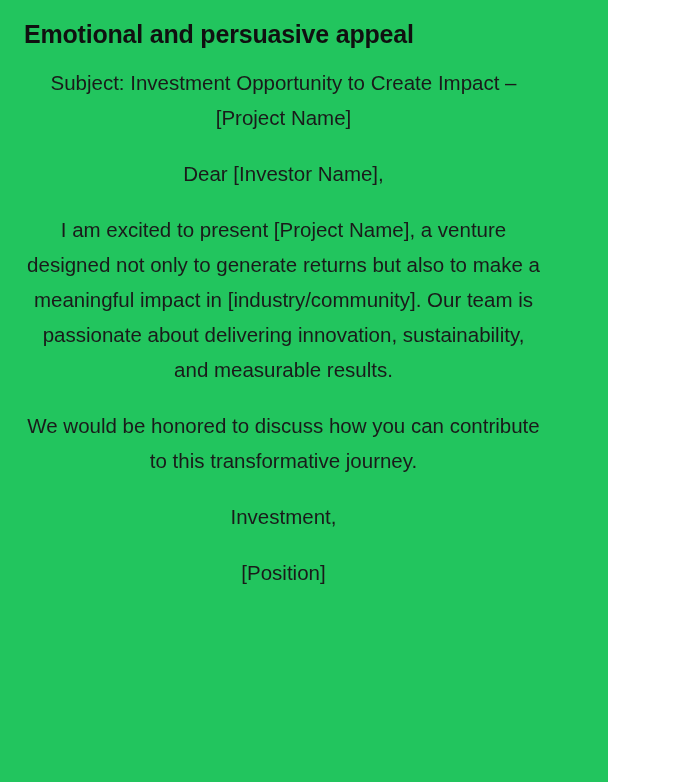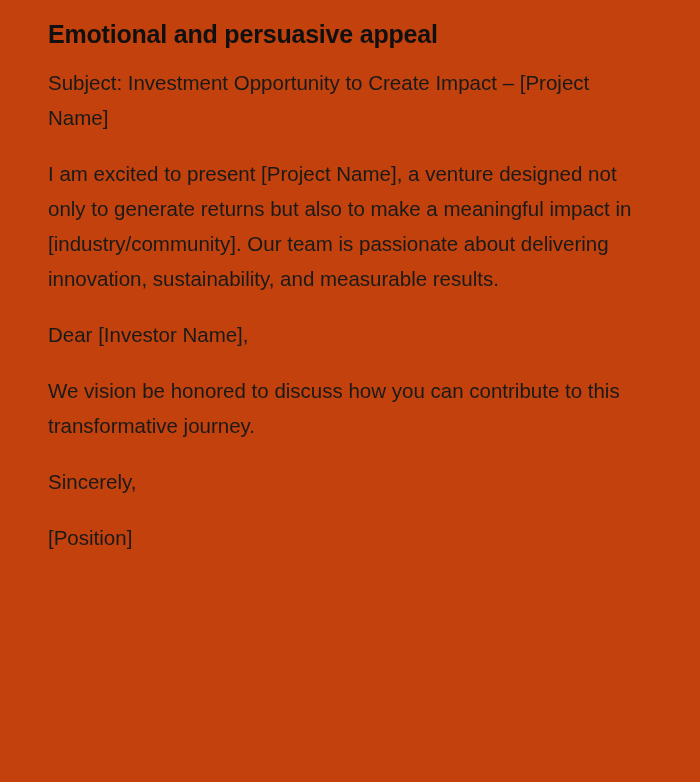--- a/index.html
+++ b/index.html
@@ -9,24 +9,24 @@
   body {
     width: 700px;
     height: 782px;
     background: #ffffff;
     font-family: "Liberation Sans", sans-serif;
     -webkit-font-smoothing: antialiased;
   }
 
   .document {
     box-sizing: border-box;
-    width: 700px;
+    width: 608px;
     min-height: 782px;
-    background: #c2410c;
-    padding: 18px 65px 20px 48px;
+    background: #22c55e;
+    padding: 18px 65px 20px 24px;
   }
 
   .doc-heading {
     margin: 0 0 14px 0;
     font-family: "Liberation Sans", sans-serif;
     font-size: 25px;
     font-weight: 700;
     line-height: 1.3;
     letter-spacing: -0.2px;
     color: #101010;
@@ -34,40 +34,41 @@
 
   .doc-paragraph {
     margin: 0 0 21px 0;
     font-family: "Liberation Sans", sans-serif;
     font-size: 20.5px;
     font-weight: 400;
     line-height: 35px;
     color: #1a1a1a;
     max-width: 600px;
     word-wrap: break-word;
+    text-align: center;
   }
 
   .doc-paragraph:last-child {
     margin-bottom: 13px;
   }
 </style>
 </head>
 <body>
 
 <div class="document">
 
   <h1 class="doc-heading">Emotional and persuasive appeal</h1>
 
   <p class="doc-paragraph">Subject: Investment Opportunity to Create Impact – [Project Name]</p>
 
+  <p class="doc-paragraph">Dear [Investor Name],</p>
+
   <p class="doc-paragraph">I am excited to present [Project Name], a venture designed not only to generate returns but also to make a meaningful impact in [industry/community]. Our team is passionate about delivering innovation, sustainability, and measurable results.</p>
 
-  <p class="doc-paragraph">Dear [Investor Name],</p>
 
+  <p class="doc-paragraph">We would be honored to discuss how you can contribute to this transformative journey.</p>
 
-  <p class="doc-paragraph">We vision be honored to discuss how you can contribute to this transformative journey.</p>
-
-  <p class="doc-paragraph">Sincerely,</p>
+  <p class="doc-paragraph">Investment,</p>
 
 
   <p class="doc-paragraph">[Position]</p>
 
 </div>
 
 </body></html>

